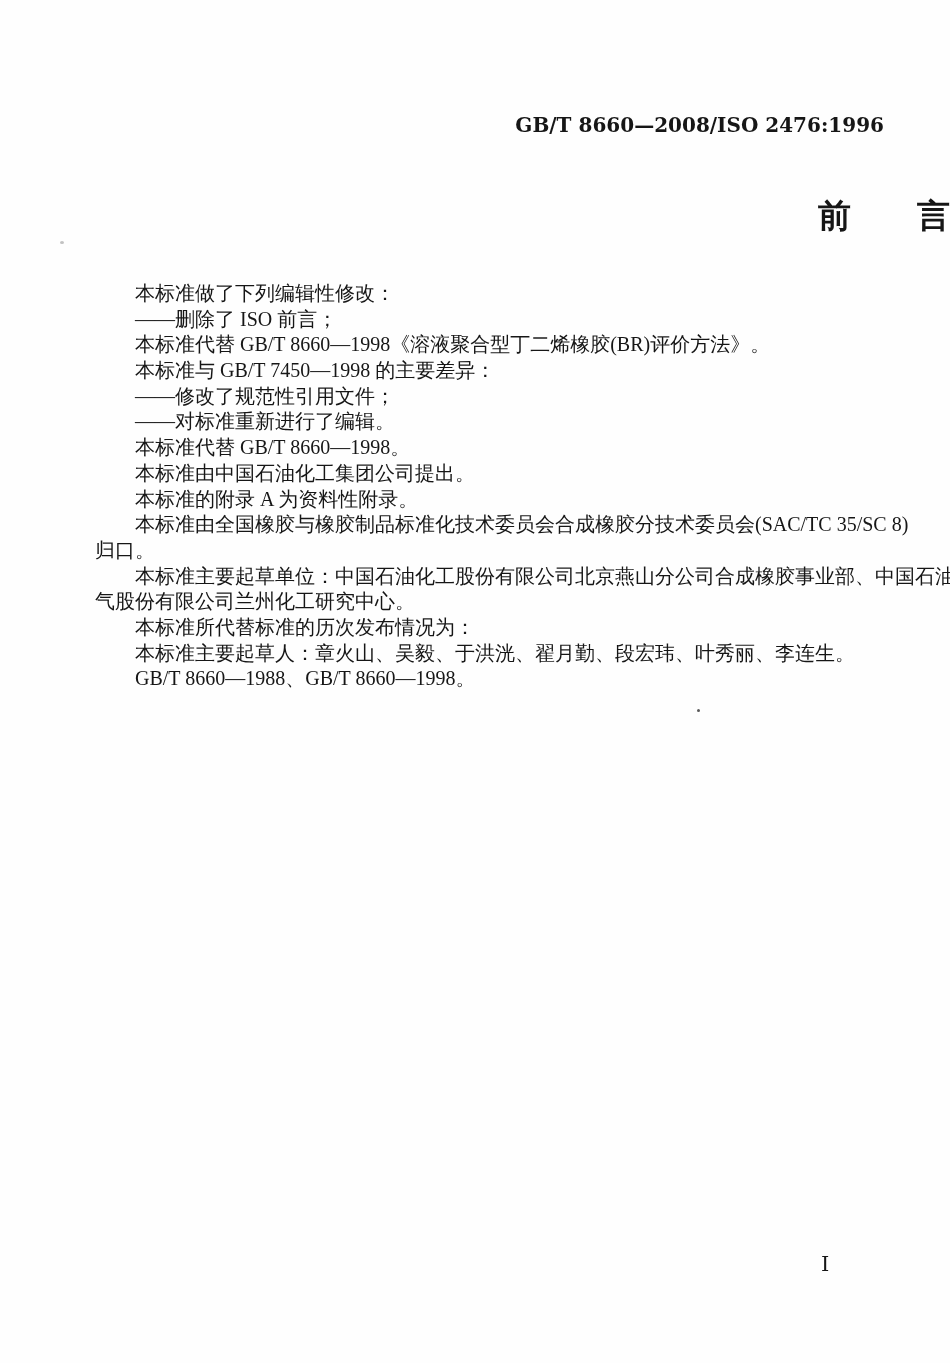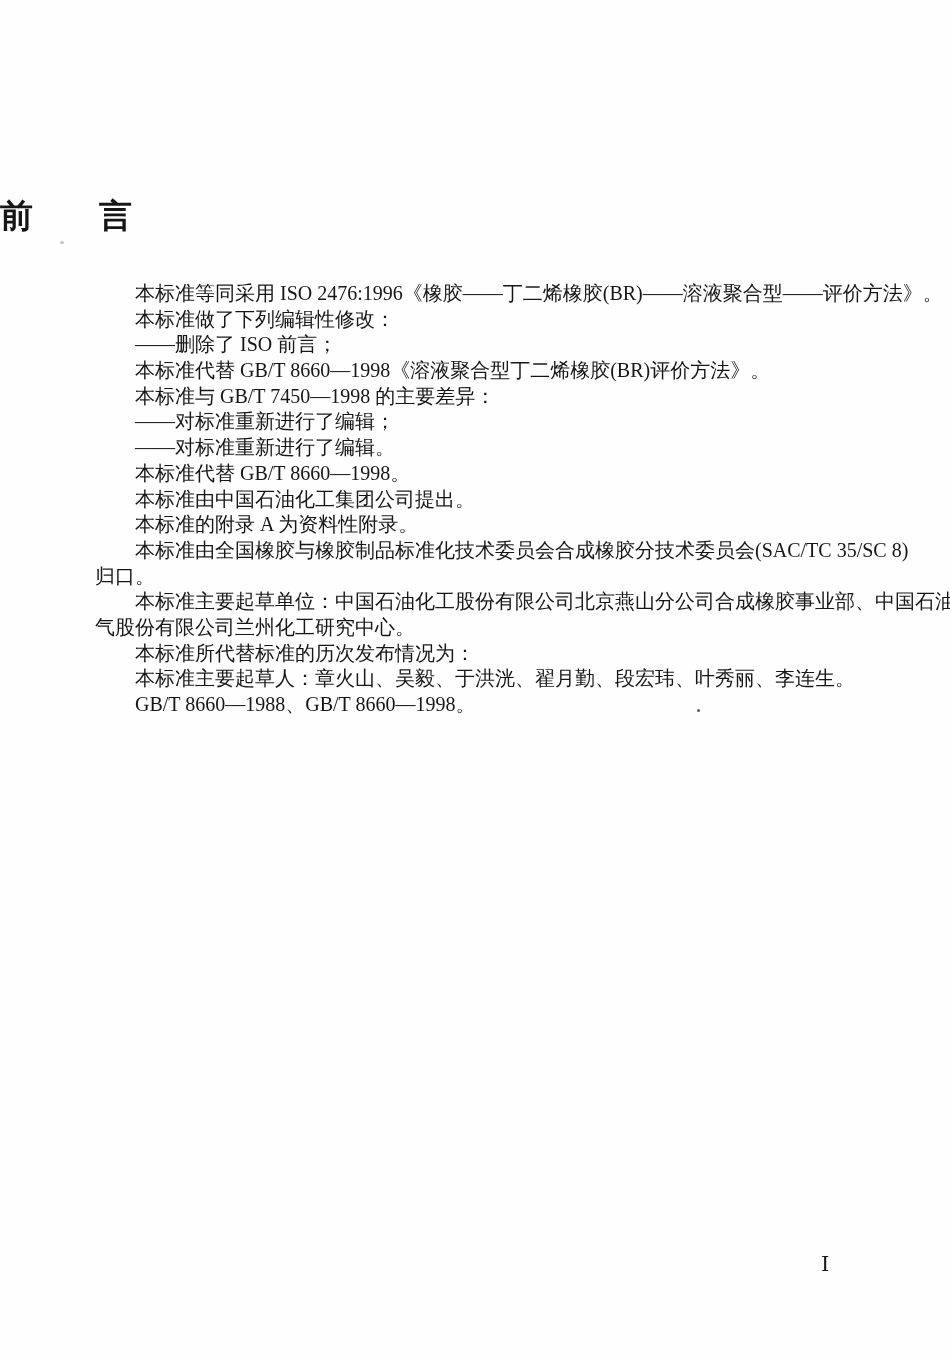--- a/index.html
+++ b/index.html
@@ -25,21 +25,21 @@
     font-weight: 700;
     letter-spacing: 0px;
     font-family: "DejaVu Serif", "Liberation Serif", serif;
     white-space: nowrap;
   }
   .doc-title {
     position: absolute;
     top: 194px;
     left: 0;
     width: 100%;
-    text-align: left;
+    text-align: right;
     font-size: 33px;
     font-weight: 700;
     font-family: "DejaVu Sans", "Liberation Sans", sans-serif;
     white-space: pre;
   }
   .body-text {
     position: absolute;
     top: 281px;
     left: 95px;
     width: 766px;
@@ -79,30 +79,30 @@
     height: 3px;
     background: #5a5a5a;
     border-radius: 50%;
   }
 </style>
 </head>
 <body>
 
 <div class="page">
 
+  <div class="doc-header">GB/T 8660—2008/ISO 2476:1996</div>
 
   <div class="doc-title">前　　言</div>
 
   <div class="body-text">
-      <div class="line indent">本标准等同采用 ISO 2476:1996《橡胶——丁二烯橡胶(BR)——溶液聚合型——评价方法》。</div>
       <div class="line indent">本标准做了下列编辑性修改：</div>
       <div class="line indent">——删除了 ISO 前言；</div>
       <div class="line indent">本标准代替 GB/T 8660—1998《溶液聚合型丁二烯橡胶(BR)评价方法》。</div>
       <div class="line indent">本标准与 GB/T 7450—1998 的主要差异：</div>
-      <div class="line indent">——对标准重新进行了编辑；</div>
+      <div class="line indent">——修改了规范性引用文件；</div>
       <div class="line indent">——对标准重新进行了编辑。</div>
       <div class="line indent">本标准代替 GB/T 8660—1998。</div>
       <div class="line indent">本标准由中国石油化工集团公司提出。</div>
       <div class="line indent">本标准的附录 A 为资料性附录。</div>
       <div class="line indent">本标准由全国橡胶与橡胶制品标准化技术委员会合成橡胶分技术委员会(SAC/TC 35/SC 8)</div>
       <div class="line">归口。</div>
       <div class="line indent">本标准主要起草单位：中国石油化工股份有限公司北京燕山分公司合成橡胶事业部、中国石油天然</div>
       <div class="line">气股份有限公司兰州化工研究中心。</div>
       <div class="line indent">本标准所代替标准的历次发布情况为：</div>
       <div class="line indent">本标准主要起草人：章火山、吴毅、于洪洸、翟月勤、段宏玮、叶秀丽、李连生。</div>

